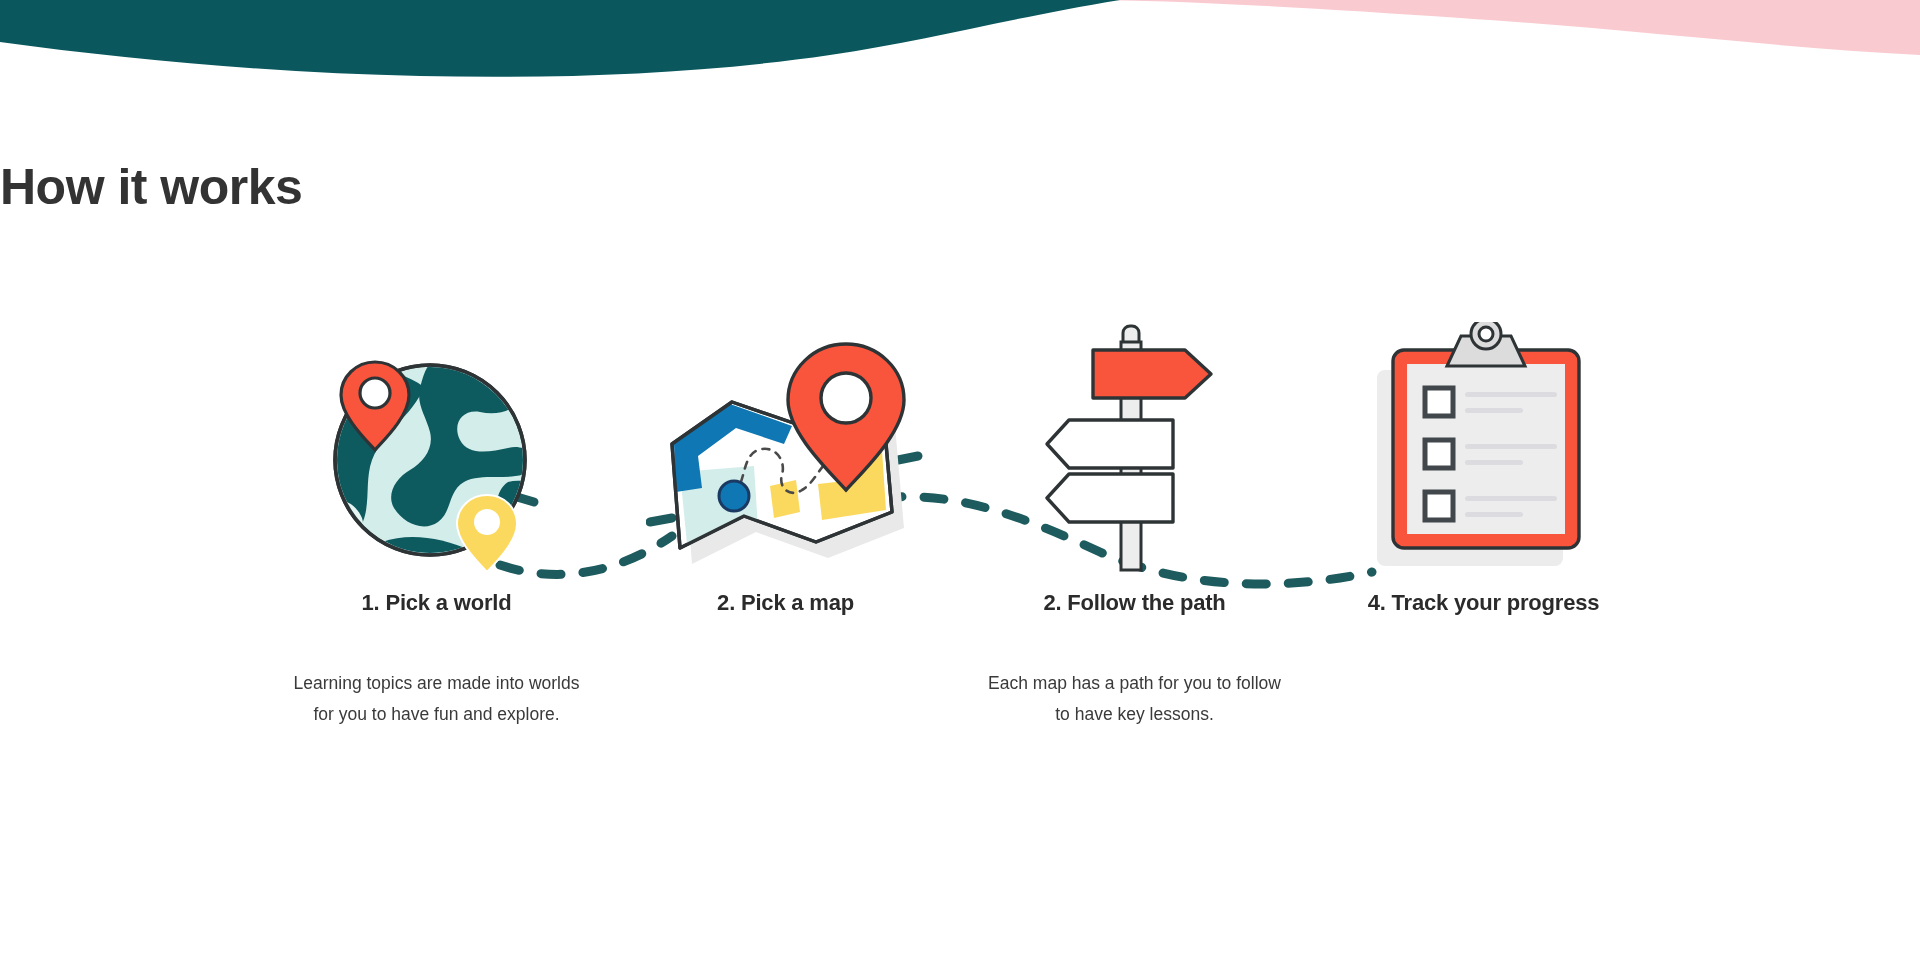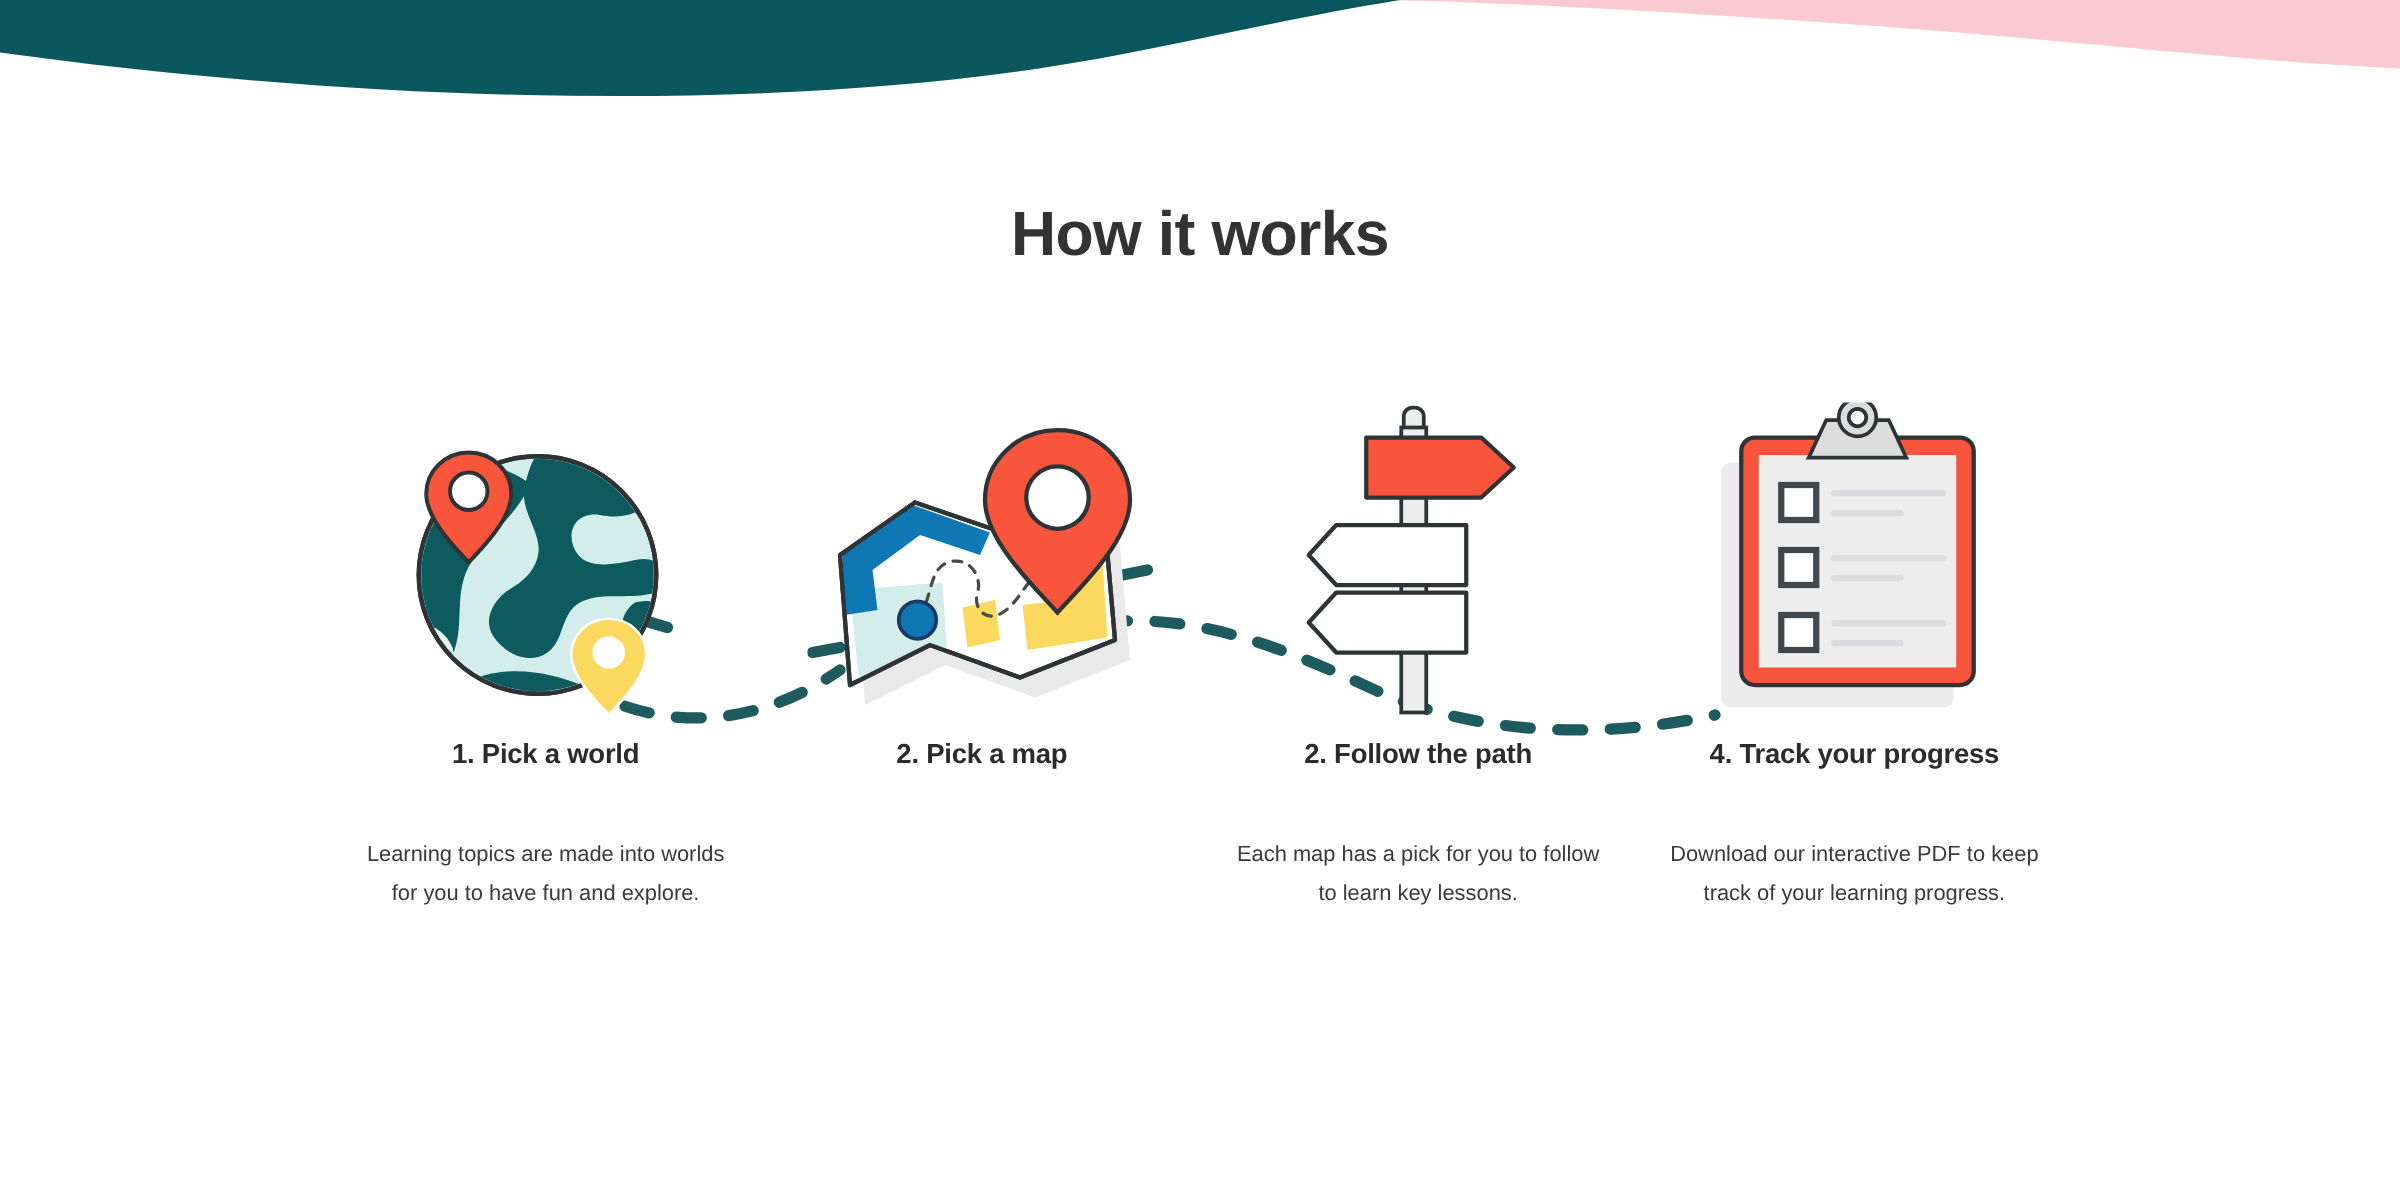--- a/index.html
+++ b/index.html
@@ -27,21 +27,20 @@
     height: 110px;
     overflow: hidden;
   }
   .wave-band svg { display: block; }
 
   
   .heading-wrap {
     position: absolute;
     top: 160px; left: 0;
     width: 1920px;
-    text-align: center;
   }
   .page-title {
     font-size: 50px;
     font-weight: 700;
     letter-spacing: -0.5px;
     color: #333333;
     line-height: 1.1;
     font-family: "Liberation Sans", sans-serif;
   }
 
@@ -210,21 +209,21 @@
           <rect x="86" y="20" width="20" height="228" fill="#EDEDED" stroke="#2E3436" stroke-width="3"></rect>
 
           <path d="M58,28 L150,28 L176,52 L150,76 L58,76 Z" fill="#F9543C" stroke="#2E3436" stroke-width="3.4" stroke-linejoin="round"></path>
 
           <path d="M138,98 L34,98 L12,122 L34,146 L138,146 Z" fill="#ffffff" stroke="#2E3436" stroke-width="3.4" stroke-linejoin="round"></path>
 
           <path d="M138,152 L34,152 L12,176 L34,200 L138,200 Z" fill="#ffffff" stroke="#2E3436" stroke-width="3.4" stroke-linejoin="round"></path>
         </svg>
       </div>
       <div class="step-title">2. Follow the path</div>
-      <div class="step-desc">Each map has a pick for you to follow to learn key lessons.</div>
+      <div class="step-desc">Each map has a path for you to follow to have key lessons.</div>
     </div>
 
     <div class="step">
       <div class="step-art">
         <svg width="230" height="250" viewBox="0 0 230 250" xmlns="http://www.w3.org/2000/svg">
 
           <rect x="8" y="48" width="186" height="196" rx="8" fill="#ECECEC"></rect>
 
           <rect x="24" y="28" width="186" height="198" rx="11" fill="#F9543C" stroke="#2E3436" stroke-width="3.4"></rect>
 
@@ -241,17 +240,16 @@
           <rect x="56" y="118" width="28" height="28" fill="#ffffff" stroke="#41474A" stroke-width="5"></rect>
           <rect x="96" y="122" width="92" height="5" rx="2.5" fill="#DCDCE0"></rect>
           <rect x="96" y="138" width="58" height="5" rx="2.5" fill="#DCDCE0"></rect>
 
           <rect x="56" y="170" width="28" height="28" fill="#ffffff" stroke="#41474A" stroke-width="5"></rect>
           <rect x="96" y="174" width="92" height="5" rx="2.5" fill="#DCDCE0"></rect>
           <rect x="96" y="190" width="58" height="5" rx="2.5" fill="#DCDCE0"></rect>
         </svg>
       </div>
       <div class="step-title">4. Track your progress</div>
-      <div class="step-desc">Download our interactive PDF to keep track of your learning progress.</div>
     </div>
 
   </div>
 </div>
 
 </body></html>

